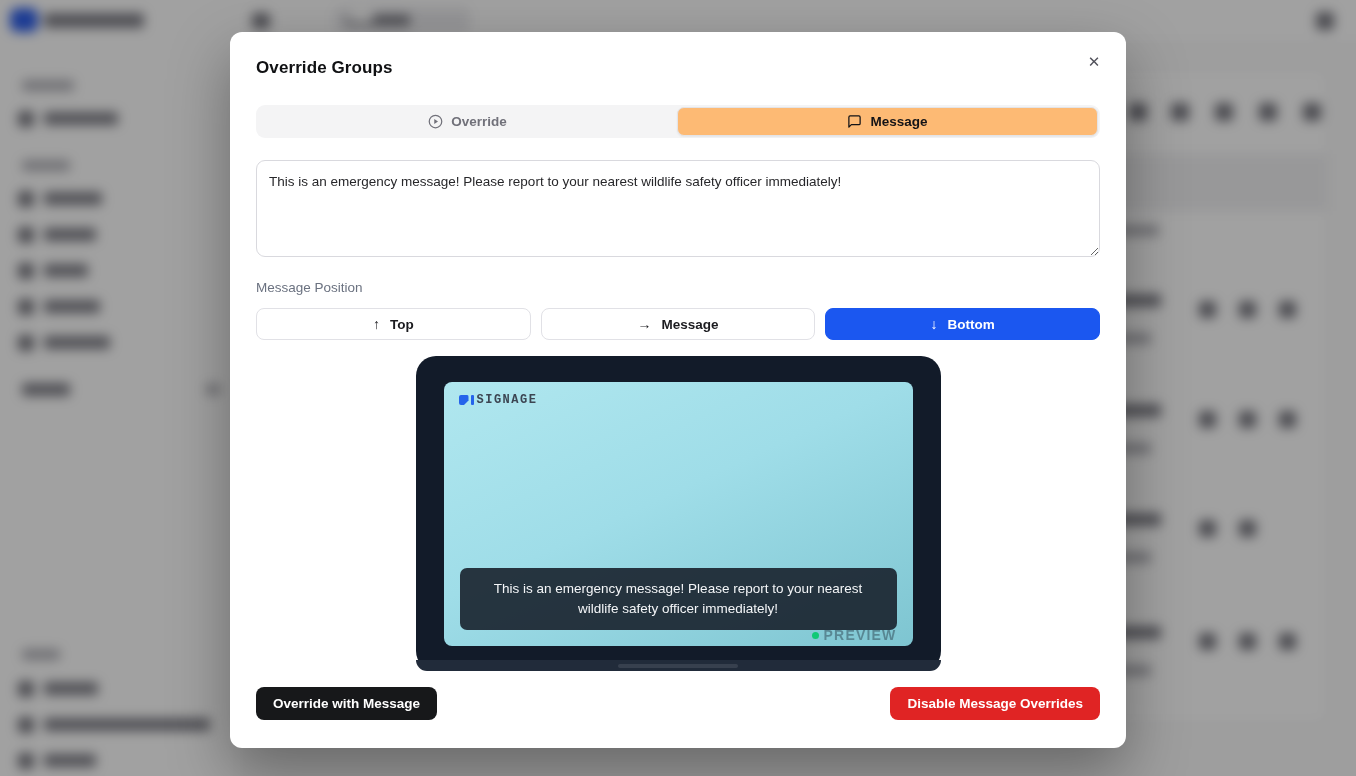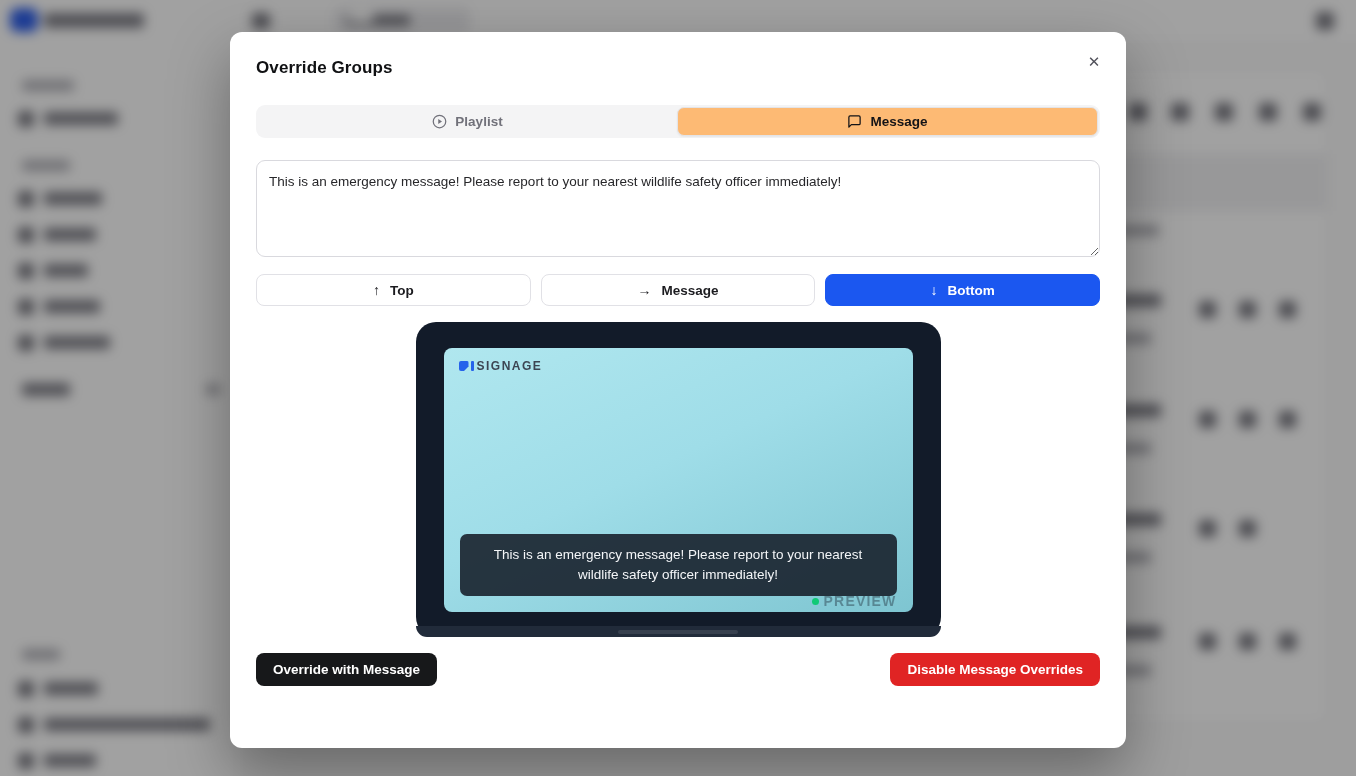--- a/index.html
+++ b/index.html
@@ -47,21 +47,21 @@
   .pos-btn .arr { font-size:14px; }
   .pos-btn.selected { background:#1b57f0; border-color:#1b57f0; color:#fff; }
 
   .preview-wrap { display:flex; justify-content:center; margin-top:16px; }
   .tv { position:relative; width:525px; height:315px; background:#121b29; border-radius:20px; padding:26px 28px 25px 28px; }
   .tv::after { content:""; position:absolute; left:0; right:0; bottom:0; height:11px; background:#212b3a; border-radius:0 0 20px 20px; }
   .tv-stand { position:absolute; left:50%; bottom:3px; transform:translateX(-50%); width:120px; height:4px;
               background:rgba(255,255,255,.10); border-radius:2px; z-index:2; }
   .screen { position:relative; width:100%; height:264px; border-radius:8px; overflow:hidden;
             background:linear-gradient(155deg, #b0e7ef 0%, #9fdde8 45%, #7ec5d1 100%); }
-  .screen-logo { position:absolute; left:15px; top:11px; display:flex; align-items:center; gap:3px; }
+  .screen-logo { position:absolute; left:15px; top:11px; display:flex; align-items:center; gap:3px;font-family:Liberation Mono, monospace; }
   .logo-mark { display:flex; align-items:flex-end; gap:2px; }
   .logo-flag { width:10px; height:10px; background:#2563eb; border-radius:2px;
                clip-path:polygon(0 0, 100% 0, 100% 55%, 55% 100%, 0 100%); }
   .logo-bar { width:3px; height:10px; background:#2563eb; border-radius:1px; }
   .logo-text { font-size:12px; font-weight:600; letter-spacing:1.5px; color:#3c4552; }
   .msg-overlay { position:absolute; left:16px; right:16px; bottom:16px; min-height:62px; background:rgba(24,33,44,.90);
                  border-radius:7px; display:flex; align-items:center; justify-content:center; padding:10px 30px; }
   .msg-overlay p { color:#f4f6f8; font-size:13.5px; line-height:20px; text-align:center; max-width:430px; }
   .preview-badge { position:absolute; right:16px; bottom:3px; display:flex; align-items:center; gap:5px; z-index:1; }
   .preview-badge .dot { width:7px; height:7px; border-radius:50%; background:#10c976; }
@@ -160,34 +160,35 @@
     <button class="close-btn">✕</button>
 
     <div class="tabbar">
       <div class="tab">
         <span>
           <svg width="15" height="15" viewBox="0 0 24 24" fill="none" stroke="#71717a" stroke-width="2">
             <circle cx="12" cy="12" r="10"></circle>
               <path d="M10 8l6 4-6 4z" fill="#71717a" stroke="none"></path>
           </svg>
         </span>
-        <span>Playlist</span>
+        <span>Override</span>
       </div>
       <div class="tab active">
         <span>
           <svg width="15" height="15" viewBox="0 0 24 24" fill="none" stroke="#131316" stroke-width="2" stroke-linejoin="round">
             <path d="M21 15a2 2 0 0 1-2 2H7l-4 4V5a2 2 0 0 1 2-2h14a2 2 0 0 1 2 2z"></path>
           </svg>
         </span>
         <span>Message</span>
       </div>
     </div>
 
     <textarea class="msg" spellcheck="false" style="">This is an emergency message! Please report to your nearest wildlife safety officer immediately!</textarea>
 
+    <div class="pos-label">Message Position</div>
     <div class="pos-row">
       <button class="pos-btn">
         <span class="arr">↑</span>
         <span>Top</span>
       </button>
       <button class="pos-btn">
         <span class="arr">→</span>
         <span>Message</span>
       </button>
       <button class="pos-btn selected">

